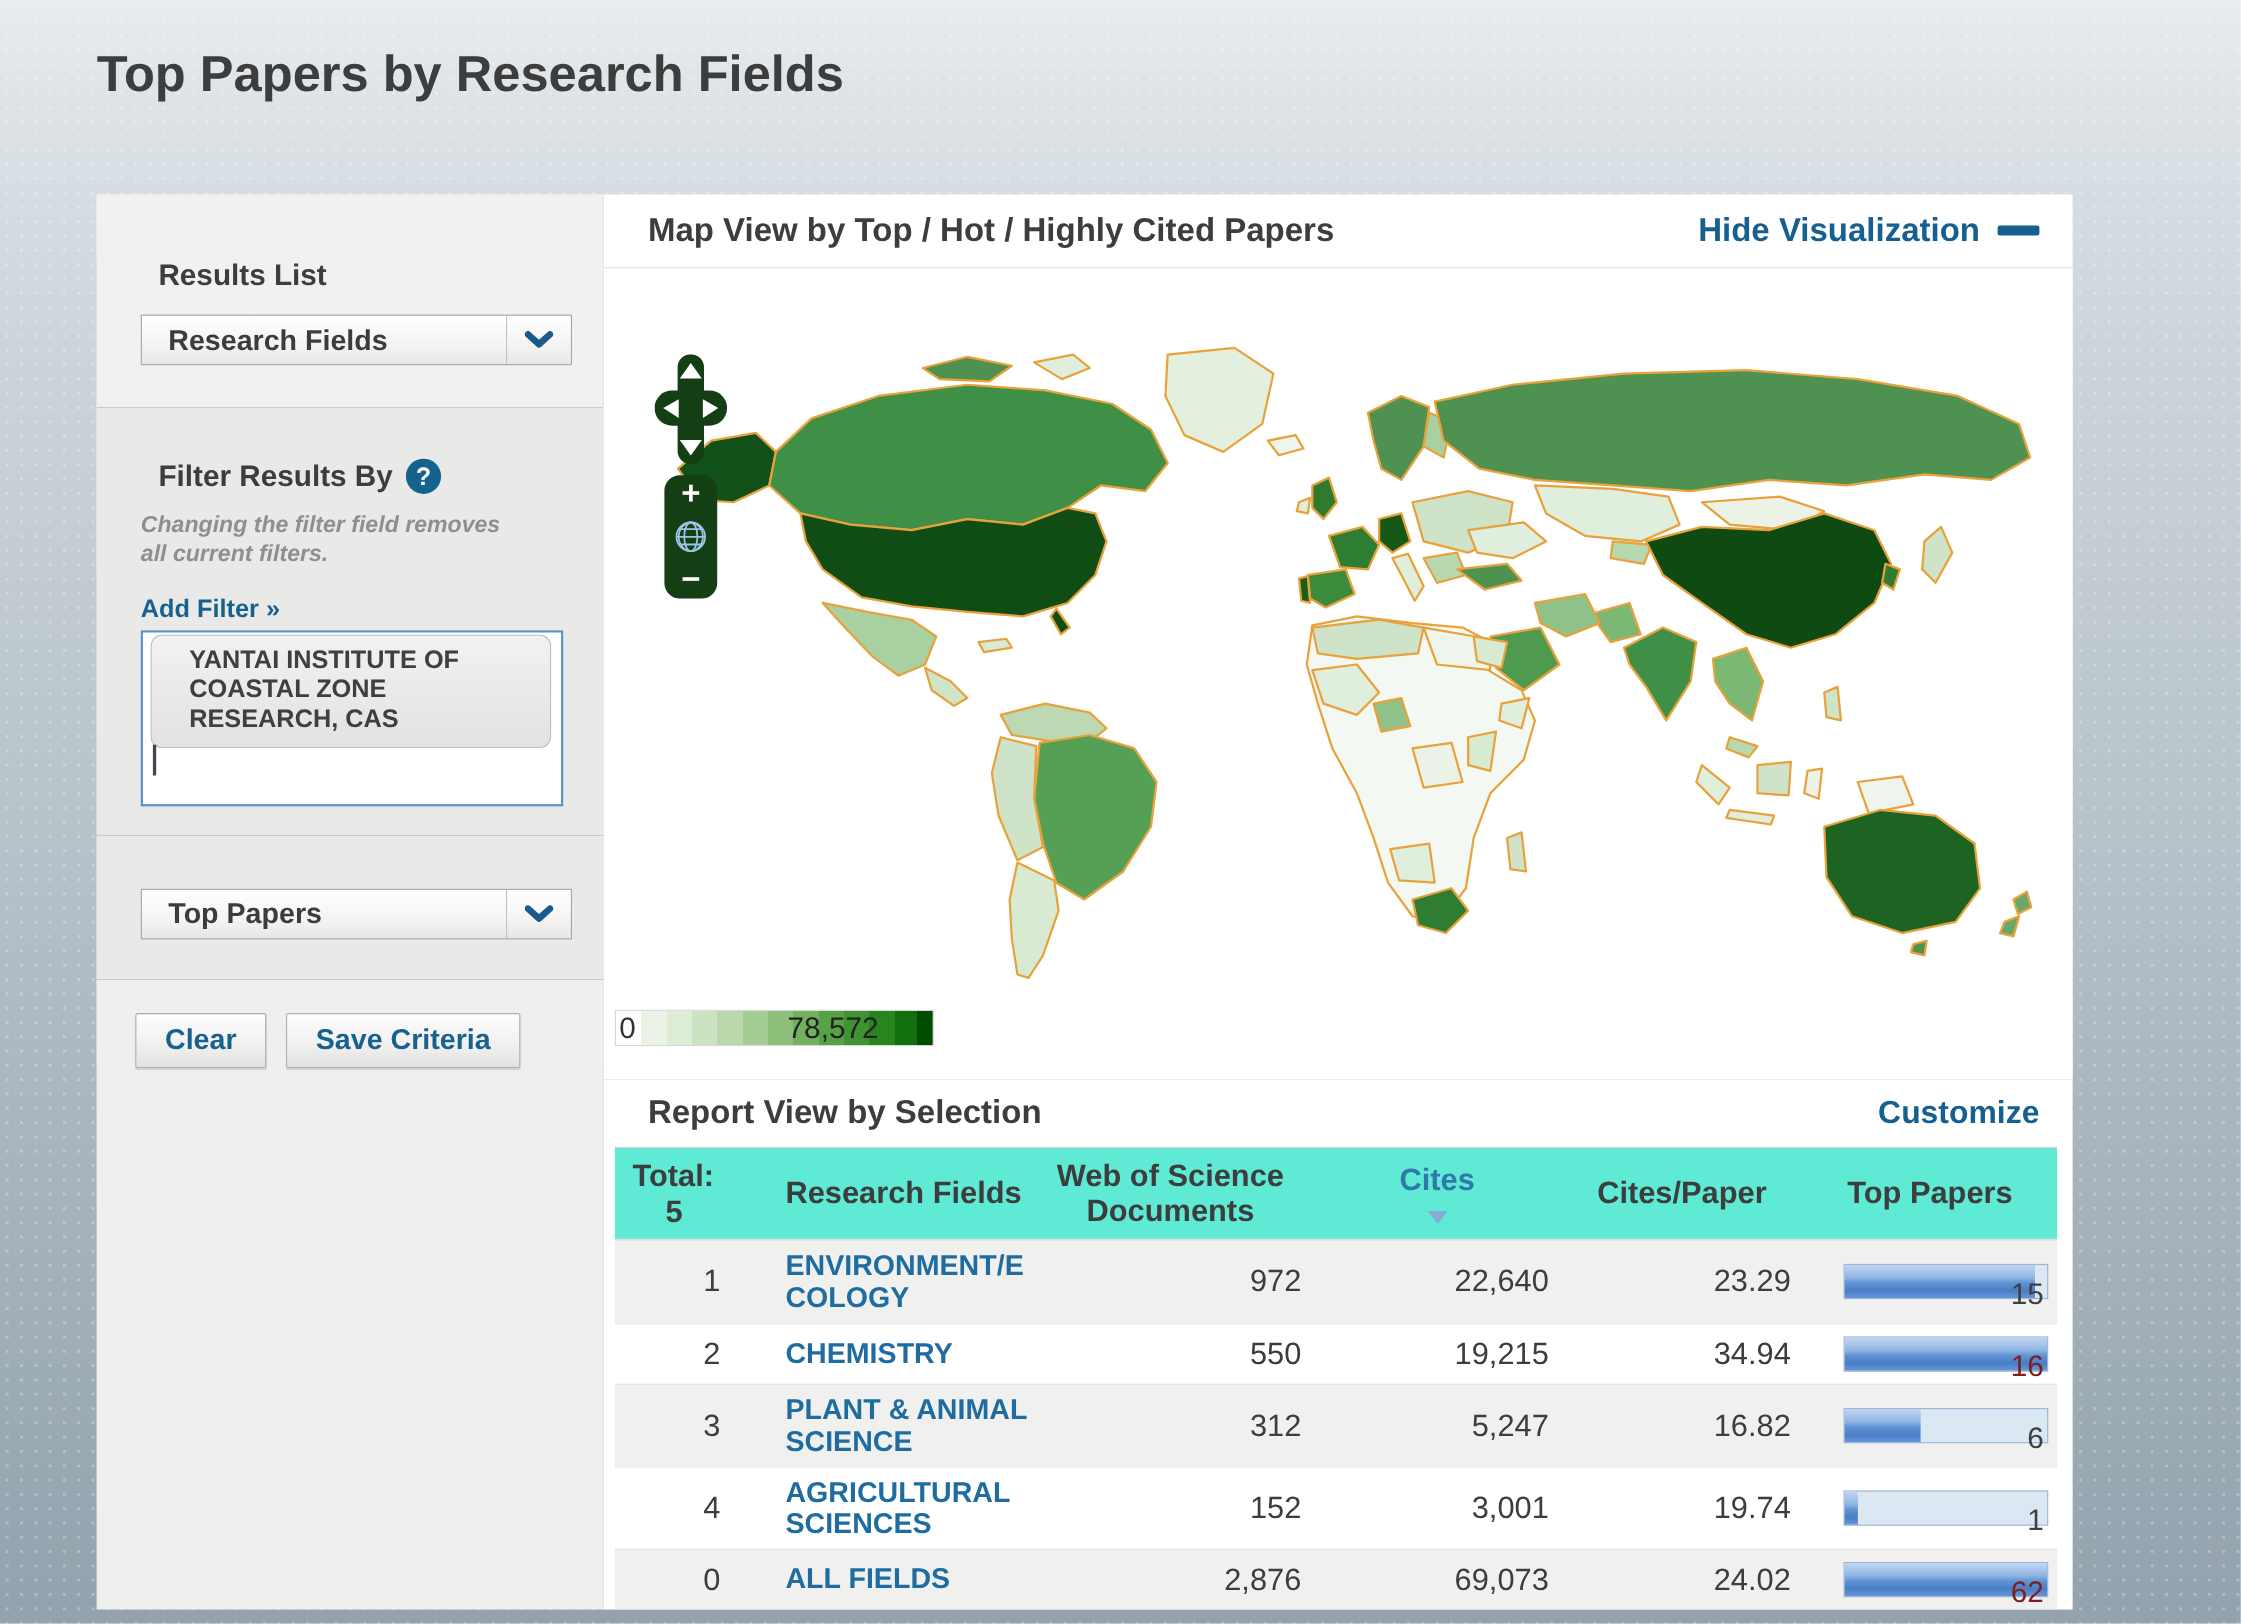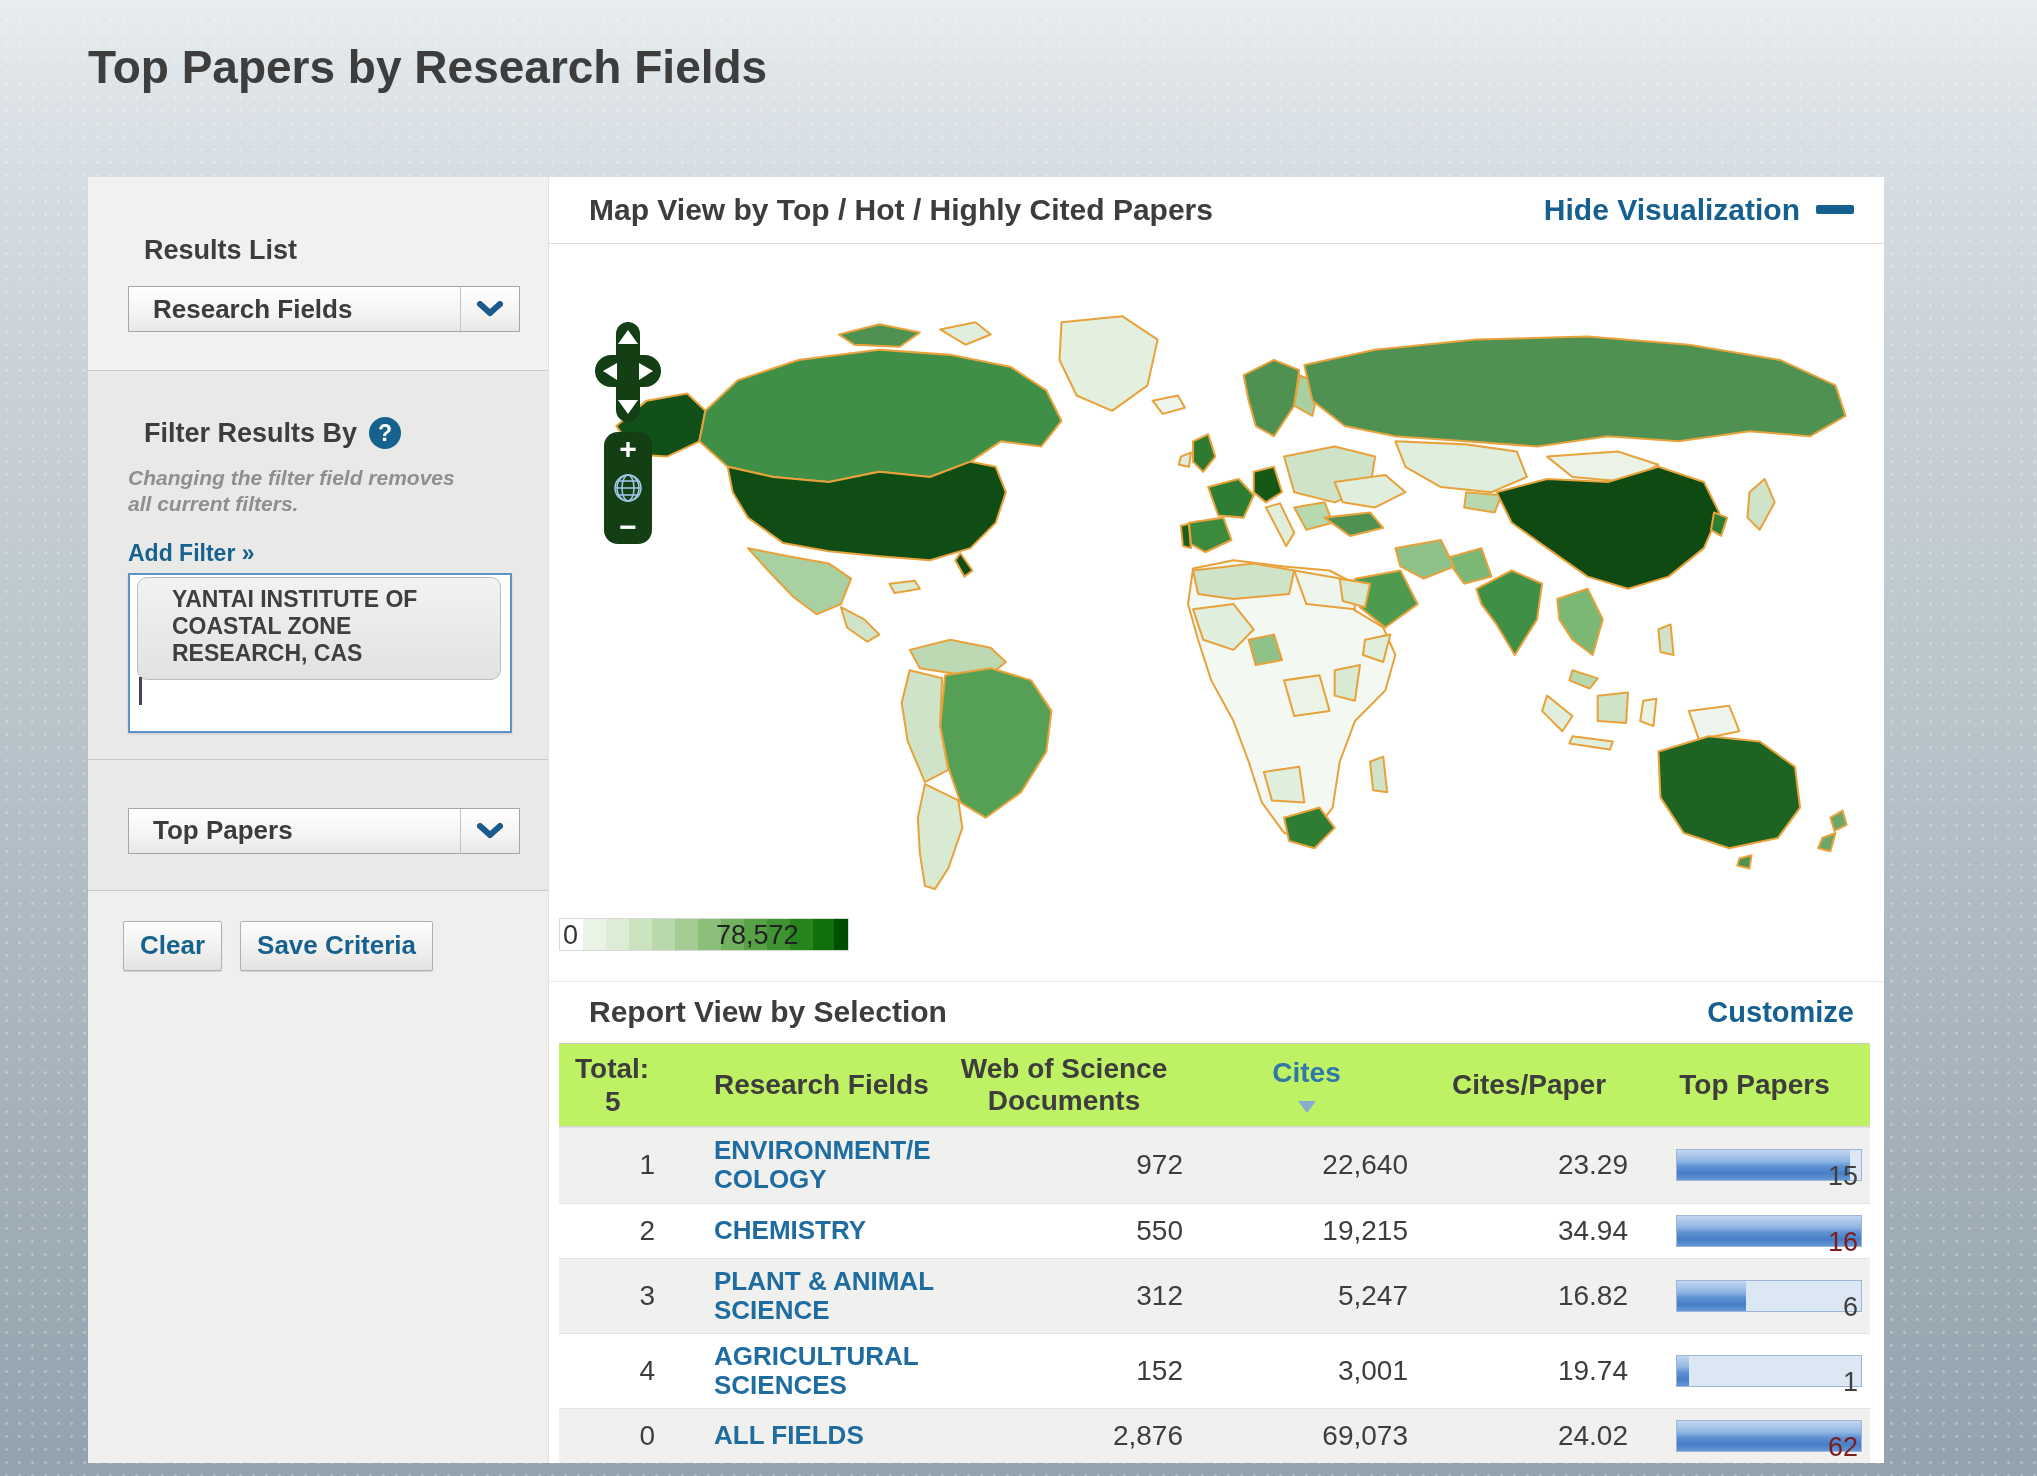--- a/index.html
+++ b/index.html
@@ -53,21 +53,21 @@
     border:1px solid #bdbdbb;border-radius:10px;
     padding:8px 14px 12px 34px;
     font-size:23px;line-height:1.18;font-weight:bold;color:#3f3f3f;cursor:pointer;
   }
   .text-caret{position:absolute;left:9px;top:102px;width:3px;height:28px;background:#4a4452;}
   .sidebar-actions{padding:30px 28px 0 35px;display:flex;gap:18px;background:#efefee;}
   .btn{
     height:50px;box-sizing:border-box;border:1px solid #b0b0ae;border-radius:2px;
     background:linear-gradient(180deg,#fdfdfd 0%,#f1f1f0 55%,#e2e2e0 100%);
     font-family:inherit;font-size:26px;font-weight:bold;color:#17618f;cursor:pointer;
-    padding:0 16px;box-shadow:0 1px 1px rgba(0,0,0,0.12);
+    padding:0 26px;box-shadow:0 1px 1px rgba(0,0,0,0.12);
   }
   
   .main{flex:1;background:#ffffff;display:flex;flex-direction:column;position:relative;}
   .map-header{
     height:66px;display:flex;align-items:center;justify-content:space-between;
     padding:0 30px 0 40px;border-bottom:1px solid #dddddd;
   }
   .map-header h2{margin:0;font-size:30px;font-weight:bold;color:#3d3d3d;}
   .hide-viz{display:flex;align-items:center;gap:16px;font-size:30px;font-weight:bold;color:#15608f;text-decoration:none;cursor:pointer;}
   .minus-icon{width:38px;height:9px;border-radius:2px;background:#15608f;display:inline-block;}
@@ -96,21 +96,21 @@
   
   .report-header{
     height:62px;display:flex;align-items:center;justify-content:space-between;
     padding:0 30px 0 40px;border-top:1px solid #e8e8e8;
   }
   .report-header h2{margin:0;font-size:30px;font-weight:bold;color:#3d3d3d;}
   .customize{font-size:29px;font-weight:bold;color:#15608f;text-decoration:none;cursor:pointer;}
   
   .report-table{margin:0 14px 0 10px;}
   .thead{
-    display:flex;align-items:center;background:#bef264;
+    display:flex;align-items:center;background:#5eead4;
     border-top:1px solid #cccccc;border-bottom:1px solid #d5d5d3;
     min-height:82px;font-size:28px;font-weight:bold;color:#3d3d3d;
   }
   .row{display:flex;align-items:center;min-height:54px;font-size:28px;color:#3d3d3d;border-top:1px solid #e4e4e2;}
   .row.odd{background:#f0f0ef;}
   .row.even{background:#ffffff;}
   .c-rank{flex:0 0 110px;text-align:right;padding-right:14px;box-sizing:border-box;}
   .c-field{flex:0 0 265px;padding-left:45px;box-sizing:border-box;text-align:left;}
   .c-docs{flex:0 0 260px;text-align:right;padding-right:16px;box-sizing:border-box;}
   .c-cites{flex:0 0 225px;text-align:right;padding-right:16px;box-sizing:border-box;}

